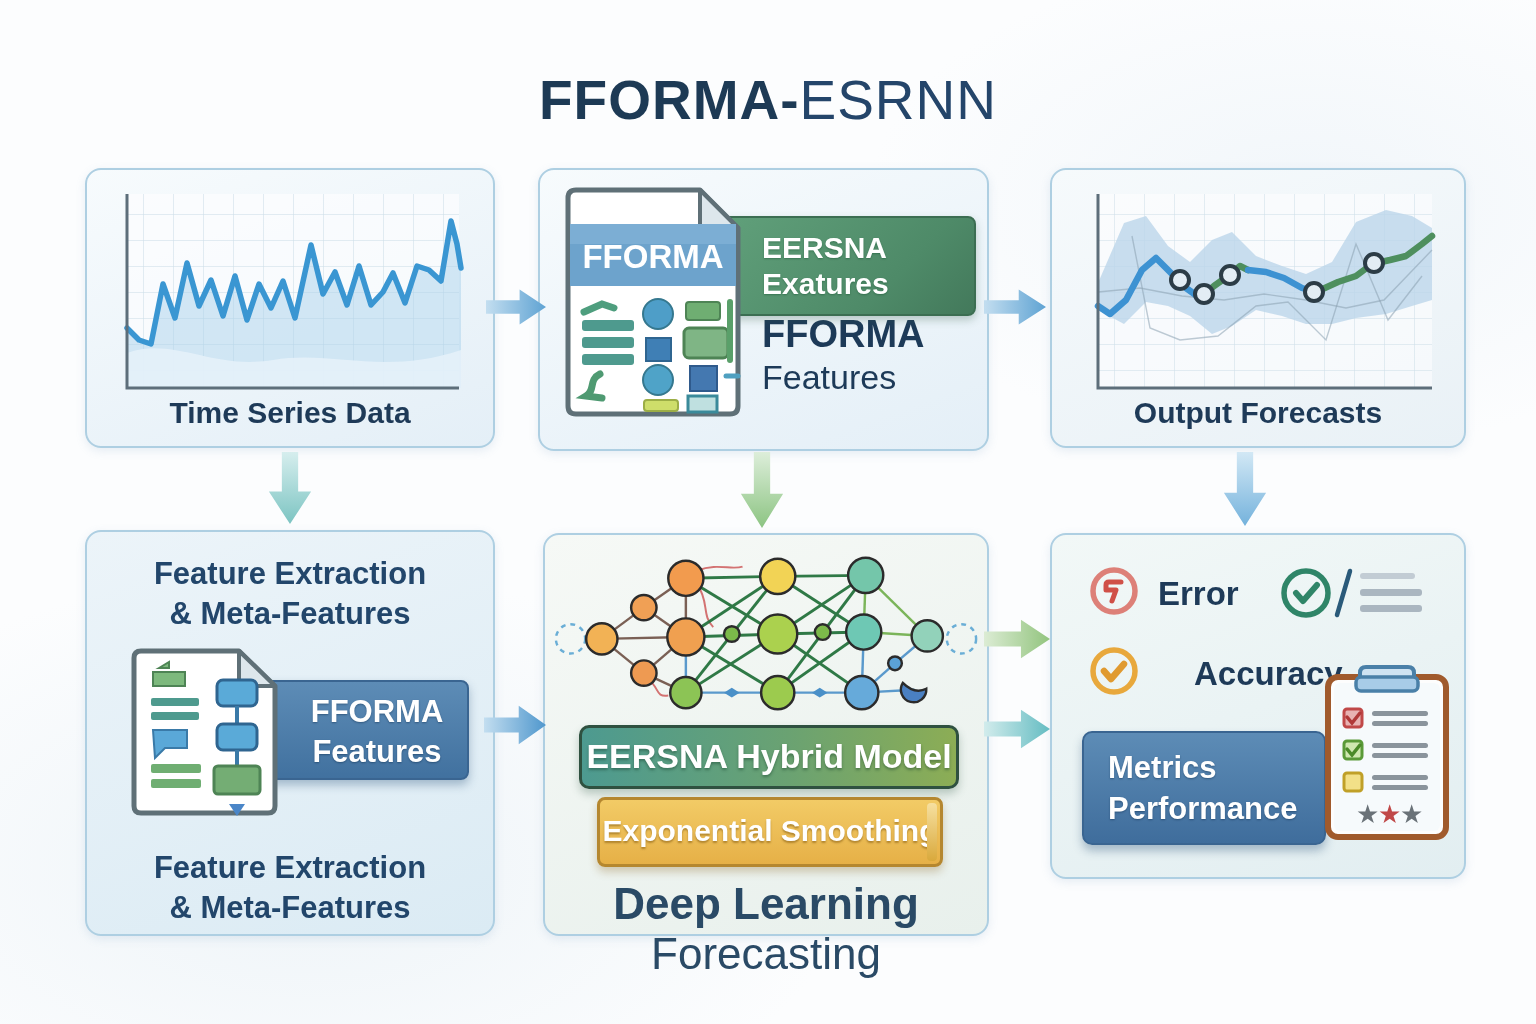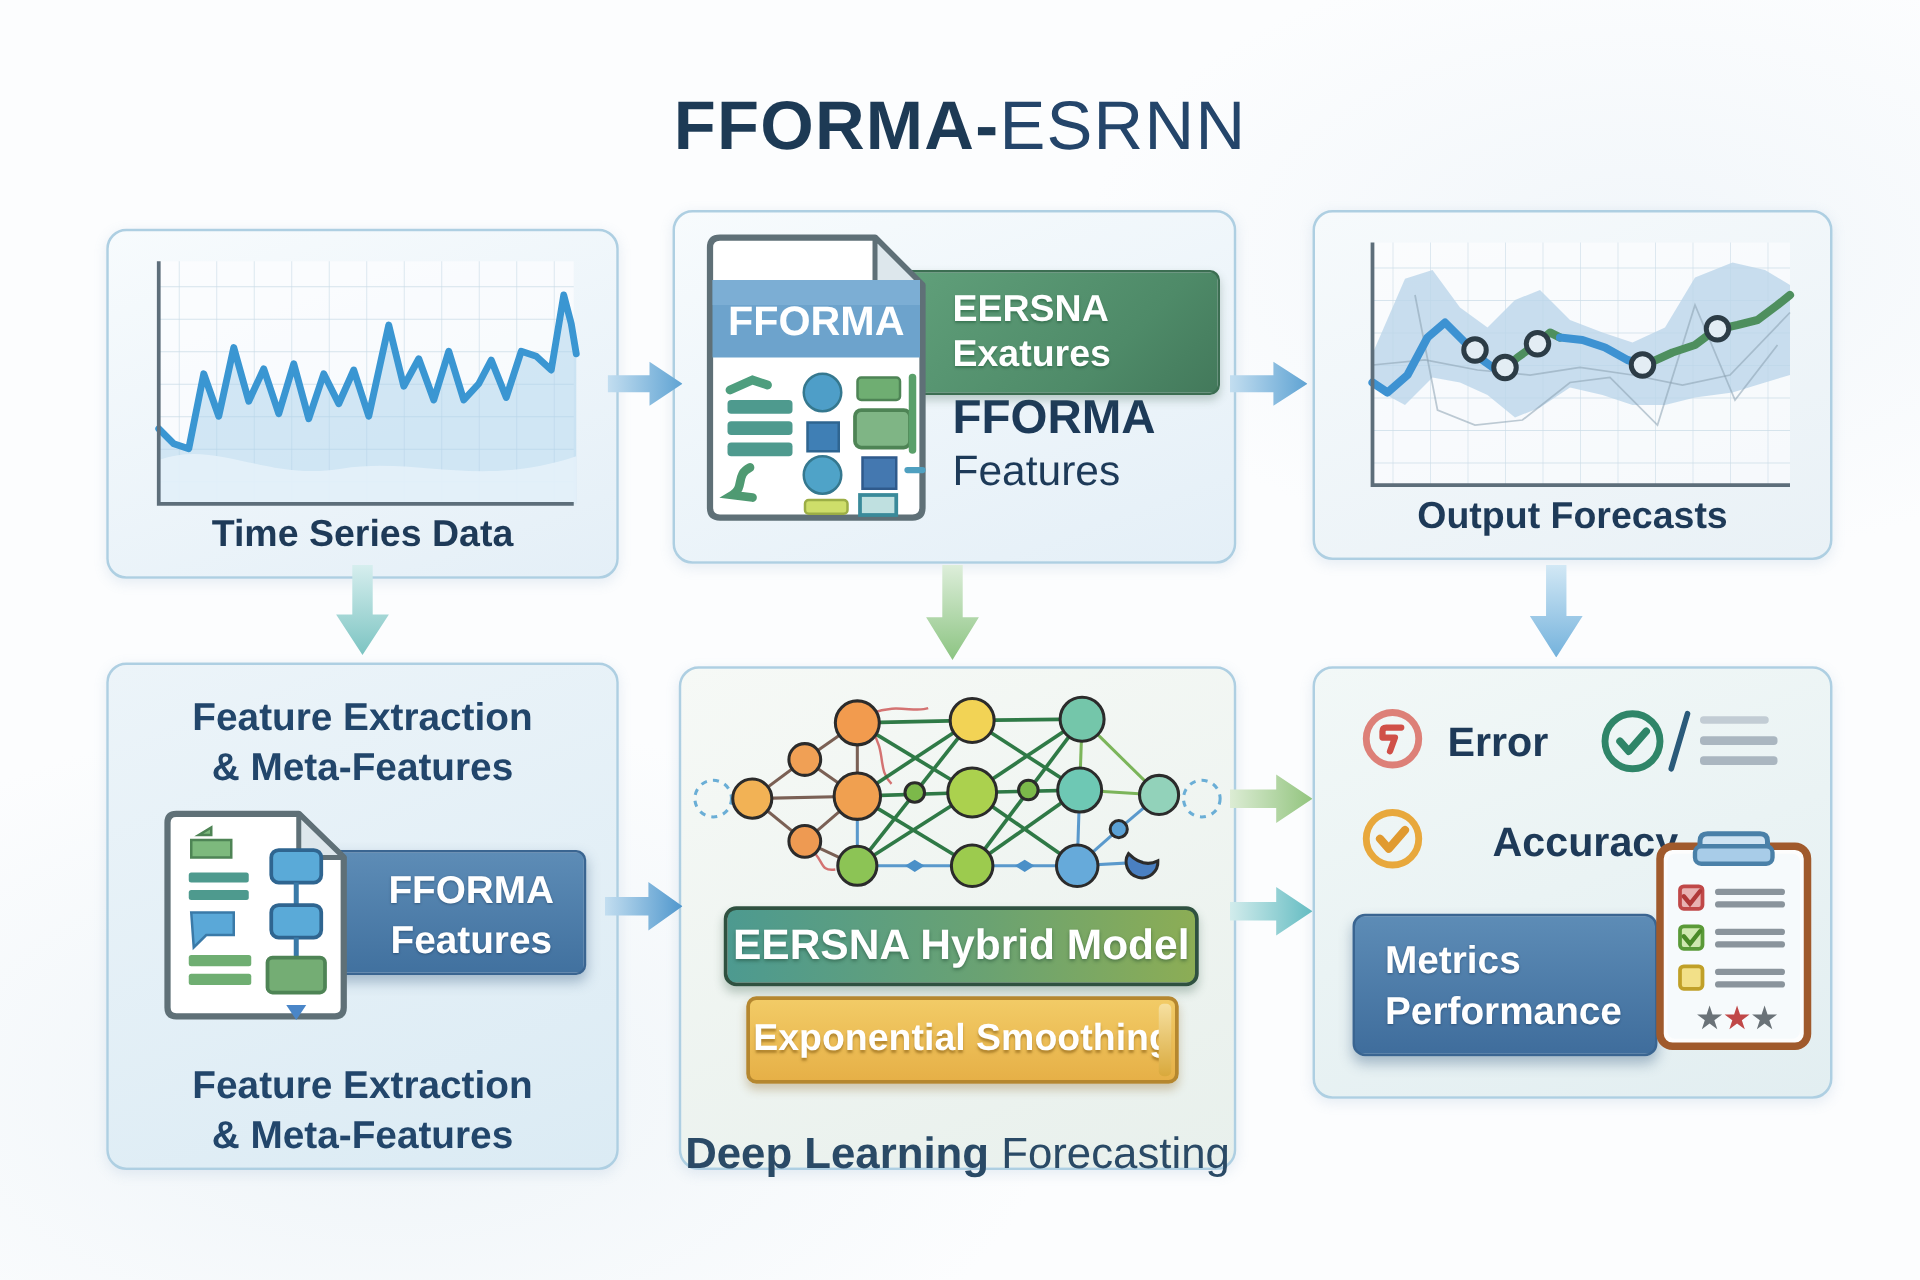--- a/index.html
+++ b/index.html
@@ -11,21 +11,21 @@
       #fcfdfe;
     font-family:"Liberation Sans", sans-serif;color:#1e3a58;
   }
   .title{position:absolute;top:68px;left:0;width:100%;text-align:center;
     font-size:55px;letter-spacing:1px;color:#1d3a55;}
   .title .b{font-weight:800;}
   .title .l{font-weight:400;color:#24456a;}
   .panel{position:absolute;border:2px solid #aecfe2;border-radius:16px;
     background:linear-gradient(160deg,#f7fbfd 0%,#e4eff7 100%);
     box-shadow:0 3px 10px rgba(110,150,185,.16);}
-  .p1{left:85px;top:183px;width:406px;height:276px;}
+  .p1{left:85px;top:168px;width:406px;height:276px;}
   .p2{left:538px;top:168px;width:447px;height:279px;}
   .p3{left:1050px;top:168px;width:412px;height:276px;
       background:linear-gradient(160deg,#f6fafc 0%,#e9f1f6 100%);}
   .p4{left:85px;top:530px;width:406px;height:402px;
       background:linear-gradient(160deg,#ecf4f9 0%,#dbebf4 100%);}
   .p5{left:543px;top:533px;width:442px;height:399px;
       background:linear-gradient(160deg,#f6f9f6 0%,#e8f0ec 100%);}
   .p6{left:1050px;top:533px;width:412px;height:342px;
       background:linear-gradient(160deg,#f2f8f7 0%,#e2eef1 100%);}
   .panel-caption{position:absolute;width:100%;text-align:center;
@@ -58,21 +58,21 @@
     text-shadow:0 2px 3px rgba(20,60,40,.45);}
   .smooth-banner{position:absolute;left:52px;top:262px;width:340px;height:64px;
     border-radius:8px;border:3px solid #b5872f;z-index:2;
     background:linear-gradient(180deg,#f2cb66 0%,#e6b047 100%);
     box-shadow:0 5px 8px rgba(140,100,30,.3);
     color:#fff;font-size:30px;font-weight:700;text-align:center;line-height:62px;
     text-shadow:0 2px 2px rgba(120,80,10,.5);}
   .smooth-banner:after{content:"";position:absolute;right:3px;top:3px;bottom:3px;width:10px;
     background:linear-gradient(180deg,#f6e0a0,#d9a93c);border-radius:4px;}
   .dl-caption{position:absolute;left:0;width:100%;top:344px;text-align:center;
-    font-size:35px;color:#2a4a66;margin-top:24px;}
+    font-size:44px;color:#2a4a66;}
   .dl-caption .c-b{font-weight:700;}
   .dl-caption .c-r{font-weight:400;}
   .metric-label{position:absolute;font-size:33px;font-weight:700;color:#1e3a58;}
   .perf-banner{position:absolute;left:30px;top:196px;width:244px;height:114px;
     border-radius:10px;border:2px solid #3a6591;z-index:2;
     background:linear-gradient(180deg,#5d8cb6 0%,#3f6d9c 100%);
     box-shadow:0 6px 10px rgba(40,80,120,.35);color:#fff;padding:14px 0 0 24px;box-sizing:border-box;}
   .perf-banner .ln{display:block;font-size:31px;font-weight:600;line-height:41px;
     text-shadow:0 1px 2px rgba(0,30,60,.4);}
 </style>

